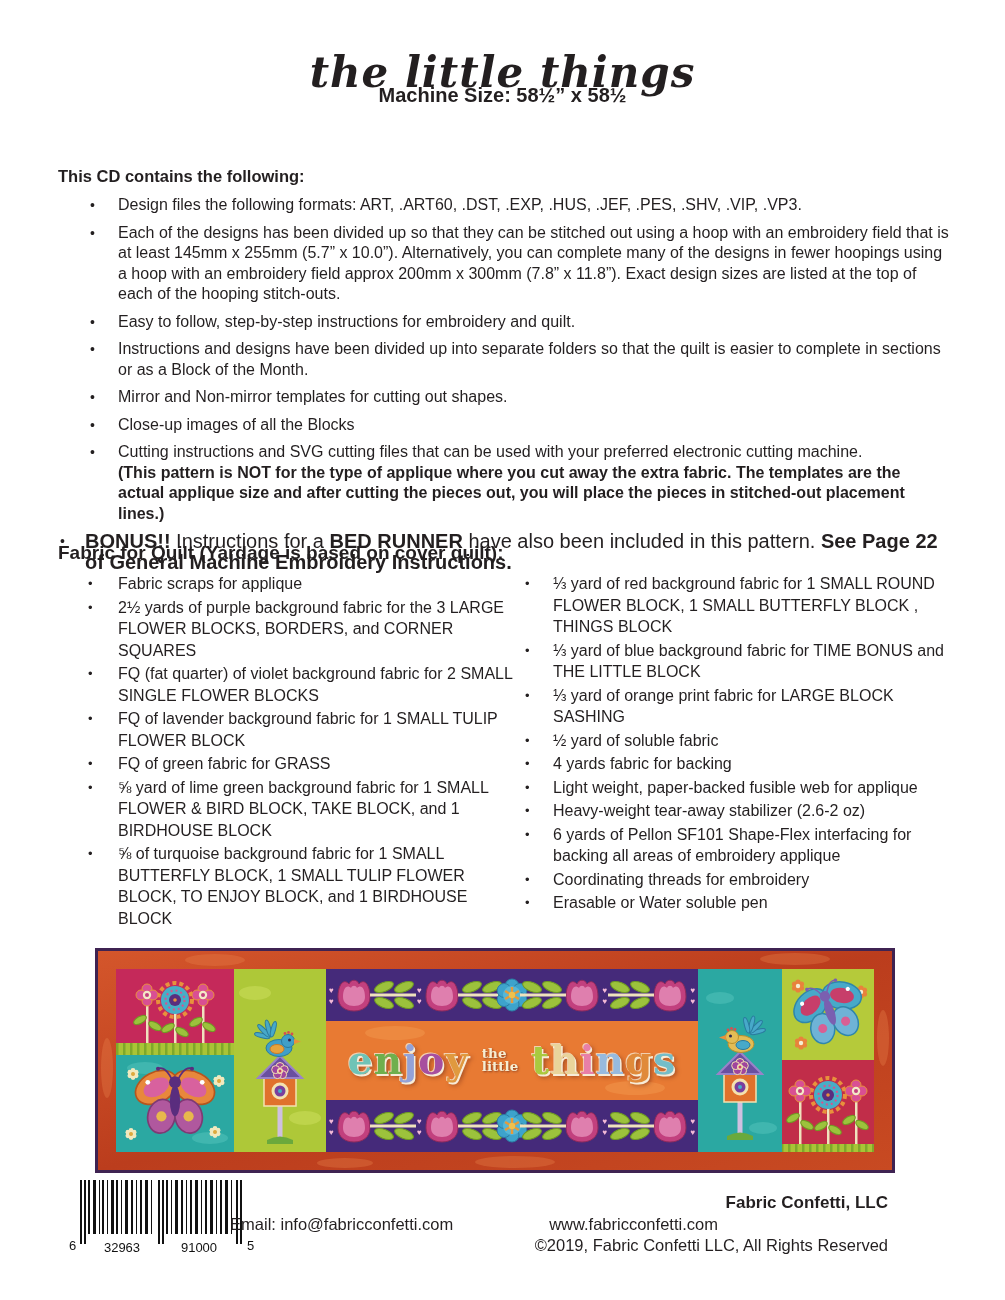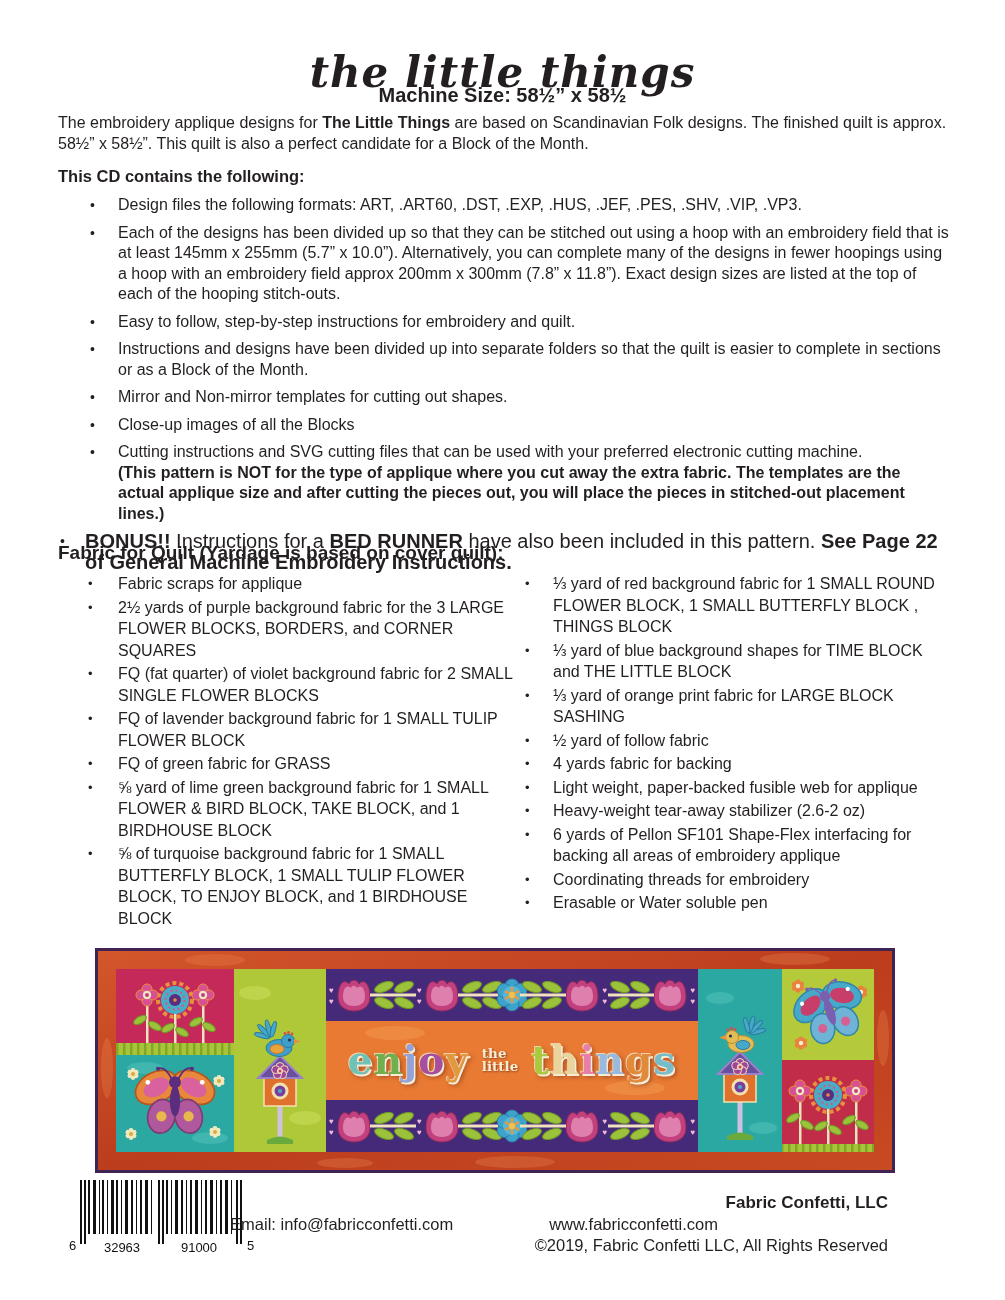--- a/index.html
+++ b/index.html
@@ -59,21 +59,20 @@
   .f2{display:flex;justify-content:center;gap:96px}
 </style>
 </head>
 <body>
 
 <div class="page">
 
   <h1 class="title">the little things</h1>
   <div class="size">Machine Size: 58½” x 58½</div>
 
-  <p class="intro"><span>The embroidery applique designs for </span><span class="b">The Little Things</span><span> are based on Scandinavian Folk designs. The finished quilt is approx. 58½” x 58½”. This quilt is also a perfect candidate for a Block of the Month.</span></p>
 
   <div class="cd">
     <h2 class="b">This CD contains the following:</h2>
     <ul class="cd-list">
         <li><span>Design files the following formats: ART, .ART60, .DST, .EXP, .HUS, .JEF, .PES, .SHV, .VIP, .VP3.</span></li>
         <li><span>Each of the designs has been divided up so that they can be stitched out using a hoop with an embroidery field that is at least 145mm x 255mm (5.7” x 10.0”). Alternatively, you can complete many of the designs in fewer hoopings using a hoop with an embroidery field approx 200mm x 300mm (7.8” x 11.8”). Exact design sizes are listed at the top of each of the hooping stitch-outs.</span></li>
         <li><span>Easy to follow, step-by-step instructions for embroidery and quilt.</span></li>
         <li><span>Instructions and designs have been divided up into separate folders so that the quilt is easier to complete in sections or as a Block of the Month.</span></li>
         <li><span>Mirror and Non-mirror templates for cutting out shapes.</span></li>
         <li><span>Close-up images of all the Blocks</span></li>
@@ -91,23 +90,23 @@
           <li><span>Fabric scraps for applique</span></li>
           <li><span>2½ yards of purple background fabric for the 3 LARGE FLOWER BLOCKS, BORDERS, and CORNER SQUARES</span></li>
           <li><span>FQ (fat quarter) of violet background fabric for 2 SMALL SINGLE FLOWER BLOCKS</span></li>
           <li><span>FQ of lavender background fabric for 1 SMALL TULIP FLOWER BLOCK</span></li>
           <li><span>FQ of green fabric for GRASS</span></li>
           <li><span>⅝ yard of lime green background fabric for 1 SMALL FLOWER &amp; BIRD BLOCK, TAKE BLOCK, and 1 BIRDHOUSE BLOCK</span></li>
           <li><span>⅝ of turquoise background fabric for 1 SMALL BUTTERFLY BLOCK, 1 SMALL TULIP FLOWER BLOCK, TO ENJOY BLOCK, and 1 BIRDHOUSE BLOCK</span></li>
         </ul>
       <ul class="colR">
           <li><span>⅓ yard of red background fabric for 1 SMALL ROUND FLOWER BLOCK, 1 SMALL BUTTERFLY BLOCK , THINGS BLOCK</span></li>
-          <li><span>⅓ yard of blue background shapes for TIME BLOCK and THE LITTLE BLOCK</span></li>
+          <li><span>⅓ yard of blue background fabric for TIME BONUS and THE LITTLE BLOCK</span></li>
           <li><span>⅓ yard of orange print fabric for LARGE BLOCK SASHING</span></li>
-          <li><span>½ yard of follow fabric</span></li>
+          <li><span>½ yard of soluble fabric</span></li>
           <li><span>4 yards fabric for backing</span></li>
           <li><span>Light weight, paper-backed fusible web for applique</span></li>
           <li><span>Heavy-weight tear-away stabilizer (2.6-2 oz)</span></li>
           <li><span>6 yards of Pellon SF101 Shape-Flex interfacing for backing all areas of embroidery applique</span></li>
           <li><span>Coordinating threads for embroidery</span></li>
           <li><span>Erasable or Water soluble pen</span></li>
         </ul>
     </div>
   </div>
 

